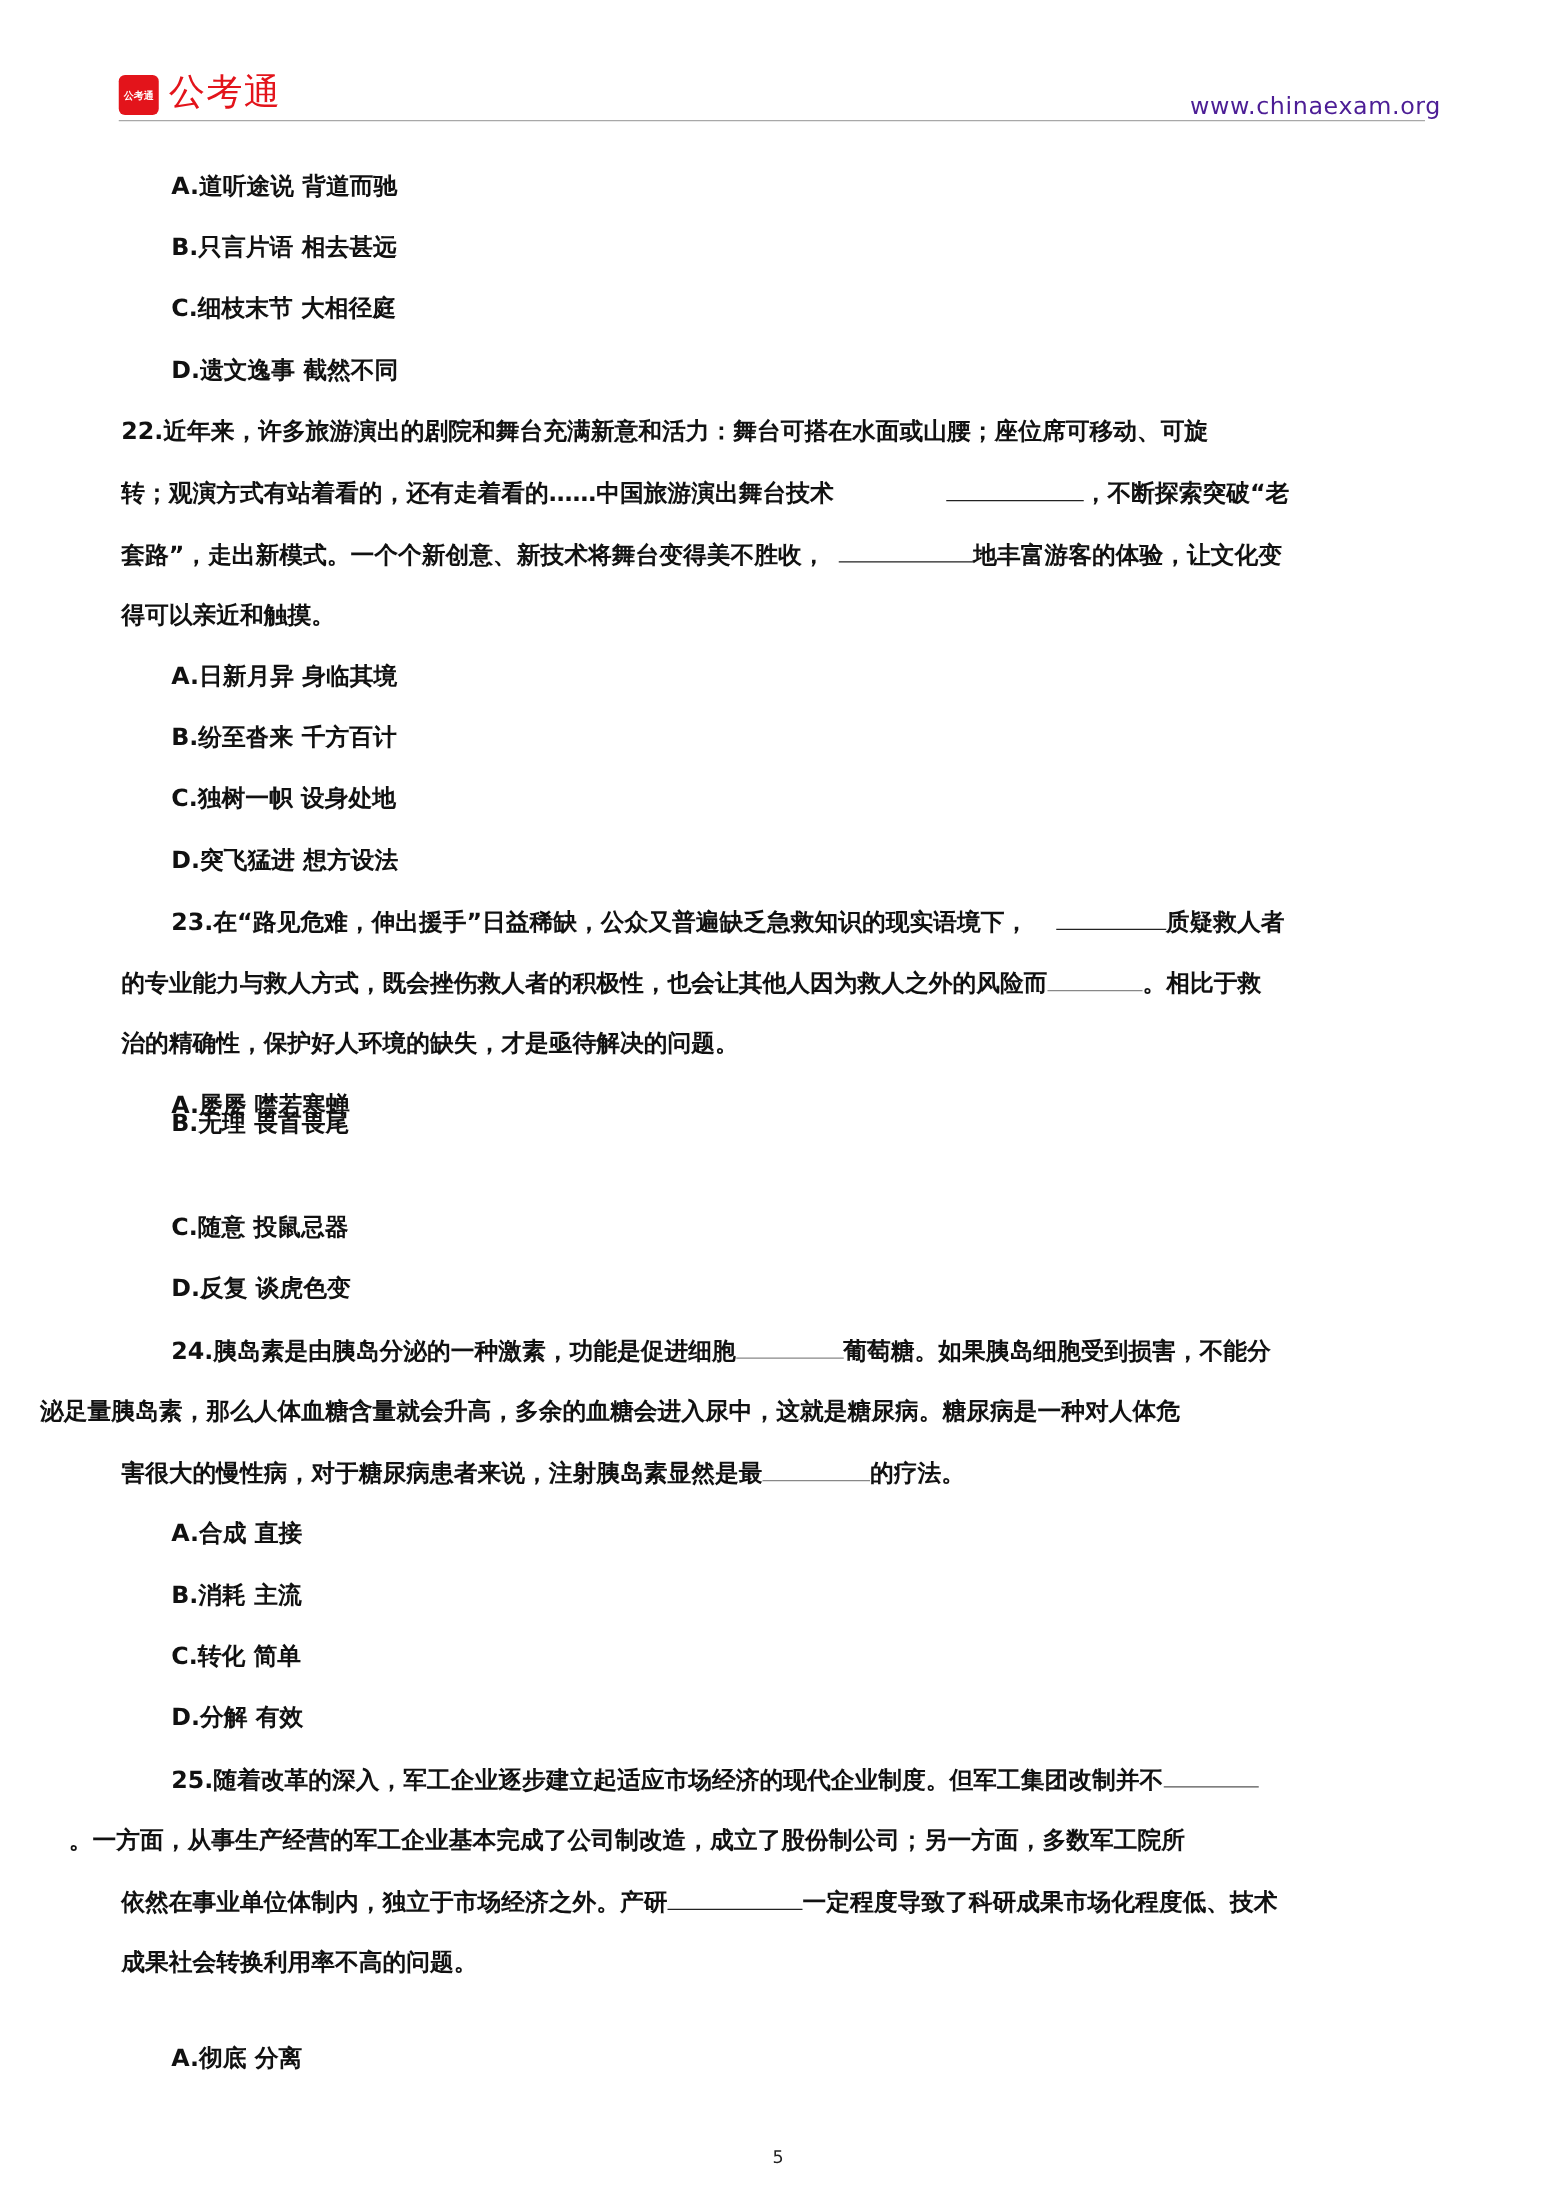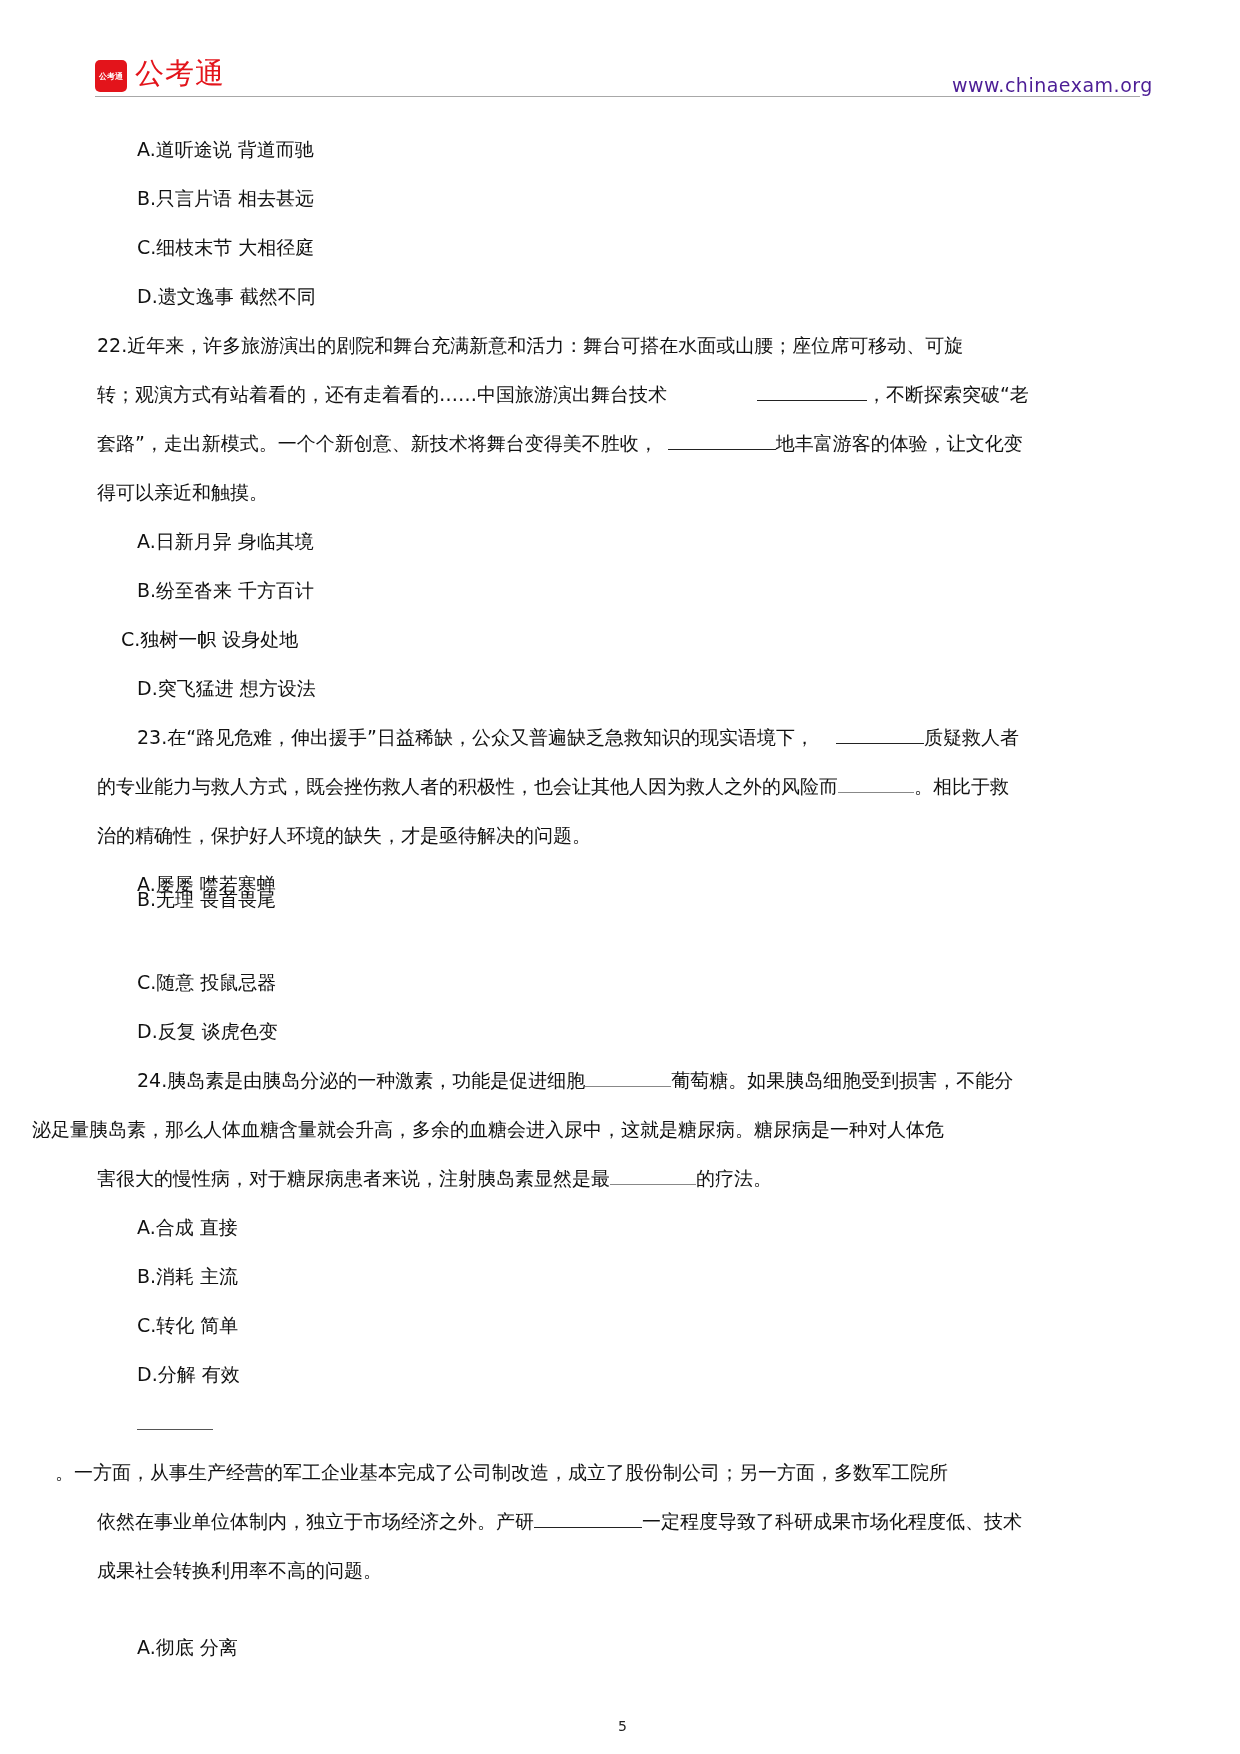--- a/index.html
+++ b/index.html
@@ -7,21 +7,21 @@
          font-family: "DejaVu Sans", "Liberation Sans", sans-serif; color: #111; }
   .logo-box { position: absolute; left: 95px; top: 60px; width: 32px; height: 32px;
               background: #e3141b; border-radius: 5px; color: #fff; font-size: 8px;
               display: flex; align-items: center; justify-content: center; font-weight: bold; }
   .logo-text { position: absolute; left: 135px; top: 54px; color: #e3141b; font-size: 29px;
                letter-spacing: 1px; }
   .header-rule { position: absolute; left: 95px; top: 96px; width: 1045px; height: 1px; background: #a8a8a8; }
   .site-url { position: absolute; left: 952px; top: 74px; color: #4c1d95; font-size: 19px;
               width: 220px; white-space: normal; word-break: break-all; line-height: 23px;
               letter-spacing: 0.5px; }
-  .line { position: absolute; font-size: 19px; white-space: nowrap; line-height: 24px; }
+  .line { position: absolute; font-size: 19px; white-space: nowrap; line-height: 24px; font-weight: bold; }
   .blank { display: inline-block; border-bottom: 1px solid #222; height: 18px; vertical-align: baseline; }
   .page-num { position: absolute; left: 618px; top: 1718px; font-size: 14px; color: #222; }
 </style>
 </head>
 <body>
 
 <div class="logo-box">公考通</div>
 <div class="logo-text">公考通</div>
 <div class="header-rule"></div>
 <div class="site-url">www.chinaexam.org</div>
@@ -34,21 +34,21 @@
 <div class="line" style="left:97px; top:333px;">22.近年来，许多旅游演出的剧院和舞台充满新意和活力：舞台可搭在水面或山腰；座位席可移动、可旋</div>
 <div class="line" style="left:97px; top:382px;">
   <span>转；观演方式有站着看的，还有走着看的……中国旅游演出舞台技术</span><span class="blank" style="width:110px; margin-left:90px;"></span><span>，不断探索突破“老</span>
 </div>
 <div class="line" style="left:97px; top:431px;">
   <span>套路”，走出新模式。一个个新创意、新技术将舞台变得美不胜收，</span><span class="blank" style="width:108px; margin-left:10px;"></span><span>地丰富游客的体验，让文化变</span>
 </div>
 <div class="line" style="left:97px; top:480px;">得可以亲近和触摸。</div>
 <div class="line" style="left:137px; top:529px;">A.日新月异  身临其境</div>
 <div class="line" style="left:137px; top:578px;">B.纷至沓来  千方百计</div>
-<div class="line" style="left:121px; top:627px;">C.独树一帜  设身处地</div>
+<div class="line" style="left:137px; top:627px;">C.独树一帜  设身处地</div>
 <div class="line" style="left:137px; top:676px;">D.突飞猛进  想方设法</div>
 
 <div class="line" style="left:137px; top:725px;">
   <span>23.在“路见危难，伸出援手”日益稀缺，公众又普遍缺乏急救知识的现实语境下，</span><span class="blank" style="width:88px; margin-left:22px;"></span><span>质疑救人者</span>
 </div>
 <div class="line" style="left:97px; top:774px;">
   <span>的专业能力与救人方式，既会挫伤救人者的积极性，也会让其他人因为救人之外的风险而</span><span class="blank" style="width:76px; border-bottom-color:#888;"></span><span>。相比于救</span>
 </div>
 <div class="line" style="left:97px; top:823px;">治的精确性，保护好人环境的缺失，才是亟待解决的问题。</div>
 <div class="line" style="left:137px; top:872px;text-align:center;">A.屡屡  噤若寒蝉</div>
@@ -62,21 +62,21 @@
 <div class="line" style="left:32px; top:1117px;">泌足量胰岛素，那么人体血糖含量就会升高，多余的血糖会进入尿中，这就是糖尿病。糖尿病是一种对人体危</div>
 <div class="line" style="left:97px; top:1166px;">
   <span>害很大的慢性病，对于糖尿病患者来说，注射胰岛素显然是最</span><span class="blank" style="width:86px; border-bottom-color:#888;"></span><span>的疗法。</span>
 </div>
 <div class="line" style="left:137px; top:1215px;">A.合成  直接</div>
 <div class="line" style="left:137px; top:1264px;">B.消耗  主流</div>
 <div class="line" style="left:137px; top:1313px;">C.转化  简单</div>
 <div class="line" style="left:137px; top:1362px;">D.分解  有效</div>
 
 <div class="line" style="left:137px; top:1411px;">
-  <span class="blank" style="width:76px; border-bottom-color:#555;"></span>
+  <span>25.随着改革的深入，军工企业逐步建立起适应市场经济的现代企业制度。但军工集团改制并不</span><span class="blank" style="width:76px; border-bottom-color:#555;"></span>
 </div>
 <div class="line" style="left:55px; top:1460px;">。一方面，从事生产经营的军工企业基本完成了公司制改造，成立了股份制公司；另一方面，多数军工院所</div>
 <div class="line" style="left:97px; top:1509px;">
   <span>依然在事业单位体制内，独立于市场经济之外。产研</span><span class="blank" style="width:108px;"></span><span>一定程度导致了科研成果市场化程度低、技术</span>
 </div>
 <div class="line" style="left:97px; top:1558px;">成果社会转换利用率不高的问题。</div>
 <div class="line" style="left:137px; top:1607px;margin-top:28px;">A.彻底  分离</div>
 
 <div class="page-num">5</div>
 

